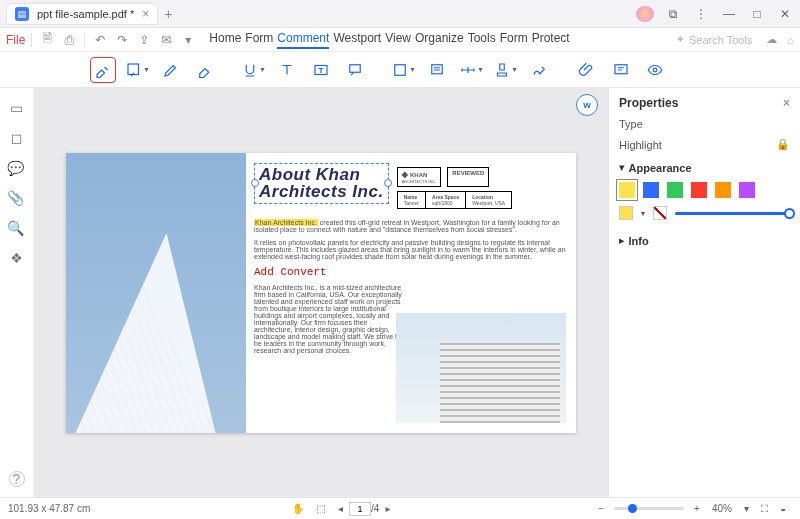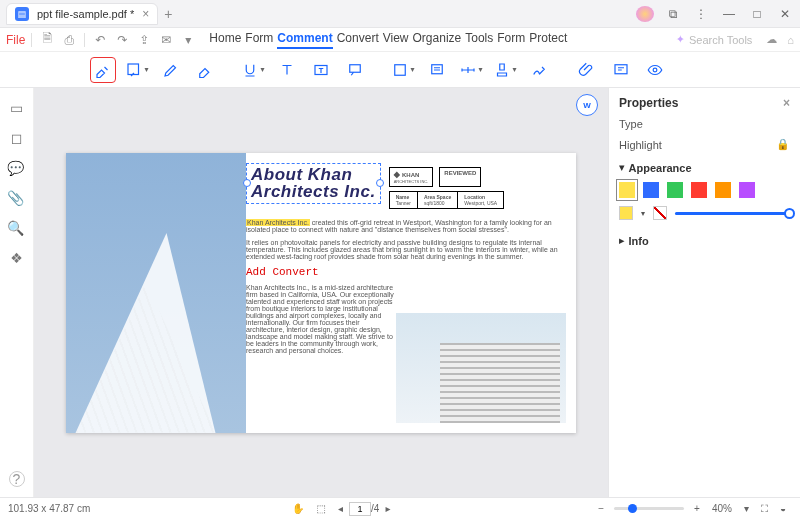--- a/index.html
+++ b/index.html
@@ -15,21 +15,21 @@
 .win-ctrl { display:flex; gap:10px; align-items:center; color:#666;}
 .win-ctrl span { width:18px; text-align:center; cursor:pointer; font-size:12px; }
 .orb { width:16px; height:16px; border-radius:50%; background: radial-gradient(circle,#ffd27a,#e78aff); }
 
 
 .menubar { height: 24px; display:flex; align-items:center; gap:4px; background:#fff; border-bottom:1px solid #eee; padding:0 6px; font-size:12px; color:#666;}
 .menubar .icon { width:18px; text-align:center; cursor:pointer; color:#888;}
 .menubar .divider { width:1px; height:14px; background:#e0e0e0; margin:0 2px;}
 .menubar-tabs { display:flex; gap:4px; margin-left:8px;}
 .menubar-tabs .mtab { cursor:pointer; color:#444; padding-bottom:2px;}
-.menubar-tabs .mtab.active { color:#1a66ff; border-bottom:2px solid #1a66ff; font-weight:700;text-align:center;}
+.menubar-tabs .mtab.active { color:#1a66ff; border-bottom:2px solid #1a66ff; font-weight:400;text-align:center;}
 .searchtools { color:#bbb; font-size:11px; margin-left:auto; display:flex; gap:4px; align-items:center;}
 .searchtools .cloud { color:#999;}
 
 
 .toolbar { height:36px; display:flex; align-items:center; gap:8px; padding:0 90px 0 90px; background:#fff; border-bottom:1px solid #e6e6e8;}
 .tbtn { width:26px; height:26px; display:flex; align-items:center; justify-content:center; border-radius:4px; cursor:pointer; color:#1a66ff; }
 .tbtn svg { width:18px; height:18px; stroke:#1a66ff; fill:none; stroke-width:1.6;}
 .tbtn.box { border:1.5px solid #e33; }
 .tbtn .caret { font-size:8px; color:#666; margin-left:1px;}
 .tgap { width:6px; }
@@ -38,21 +38,21 @@
 .main { display:flex; height: calc(519px - 28px - 24px - 36px - 22px); }
 .leftbar { width:34px; background:#fff; border-right:1px solid #eee; display:flex; flex-direction:column; align-items:center; gap:14px; padding-top:12px; color:#777;}
 .leftbar span { cursor:pointer; font-size:14px;}
 .helpbtn { margin-top:auto; margin-bottom:10px; color:#999; border:1px solid #ccc; border-radius:50%; width:16px; height:16px; font-size:10px; display:flex; align-items:center; justify-content:center;}
 
 .canvas { flex:1; background:#e9e9ec; position:relative; overflow:hidden; display:flex; align-items:center; justify-content:center;}
 .doc { width: 510px; height: 280px; background:#fff; box-shadow:0 1px 4px rgba(0,0,0,0.2); display:flex; position:relative;}
 .doc .photo { width:180px; background:linear-gradient(#8fb3d9,#a8c4e0); position:relative; overflow:hidden;}
 .doc .photo::after { content:""; position:absolute; bottom:0; left:20px; width:0; height:0; border-left:70px solid transparent; border-right:70px solid transparent; border-bottom:200px solid rgba(255,255,255,0.85); transform:skewX(-6deg);}
 .doc .photo::before { content:""; position:absolute; bottom:0; left:10px; width:140px; height:150px; background: repeating-linear-gradient(70deg, rgba(0,0,0,0.15) 0 2px, transparent 2px 8px); clip-path: polygon(50% 0, 100% 100%, 0 100%);}
-.doc .content { flex:1; padding:10px 0; font-size:7px; color:#555;}
+.doc .content { flex:1; padding:10px 8px; font-size:7px; color:#555;}
 .doc h1 { font-family: "Arial Black", sans-serif; font-style:italic; font-size:17px; color:#2a2a66; letter-spacing:0.5px; line-height:1.05;}
 .selbox { border:1px dashed #3d7dff; position:relative; display:inline-block; padding:2px 4px;}
 .selbox::before, .selbox::after { content:""; position:absolute; width:6px; height:6px; border:1px solid #3d7dff; background:#fff; border-radius:50%;}
 .selbox::before { left:-4px; top:50%; transform:translateY(-50%);}
 .selbox::after { right:-4px; top:50%; transform:translateY(-50%);}
 .stamps { display:flex; gap:6px; margin-top:4px;}
 .stamp { border:1.5px solid #000; font-size:6px; padding:2px 4px; font-weight:bold;}
 .smalltable { border:1px solid #000; display:flex; font-size:5px; margin-top:4px;}
 .smalltable div { border-right:1px solid #000; padding:2px 6px;}
 .smalltable div:last-child { border-right:none;}
@@ -112,21 +112,21 @@
   <span class="divider"></span>
   <span class="icon">↶</span>
   <span class="icon">↷</span>
   <span class="icon">⇪</span>
   <span class="icon">✉</span>
   <span class="icon">▾</span>
   <div class="menubar-tabs">
     <span class="mtab">Home</span>
     <span class="mtab">Form</span>
     <span class="mtab active">Comment</span>
-    <span class="mtab">Convert</span>
+    <span class="mtab">Westport</span>
     <span class="mtab">View</span>
     <span class="mtab">Organize</span>
     <span class="mtab">Tools</span>
     <span class="mtab">Form</span>
     <span class="mtab">Protect</span>
   </div>
   <div class="searchtools">
     <span style="color:#c9a6ff;">✦</span>
     <span>Search Tools</span>
     <span class="cloud" style="margin-left:10px;">☁</span>

